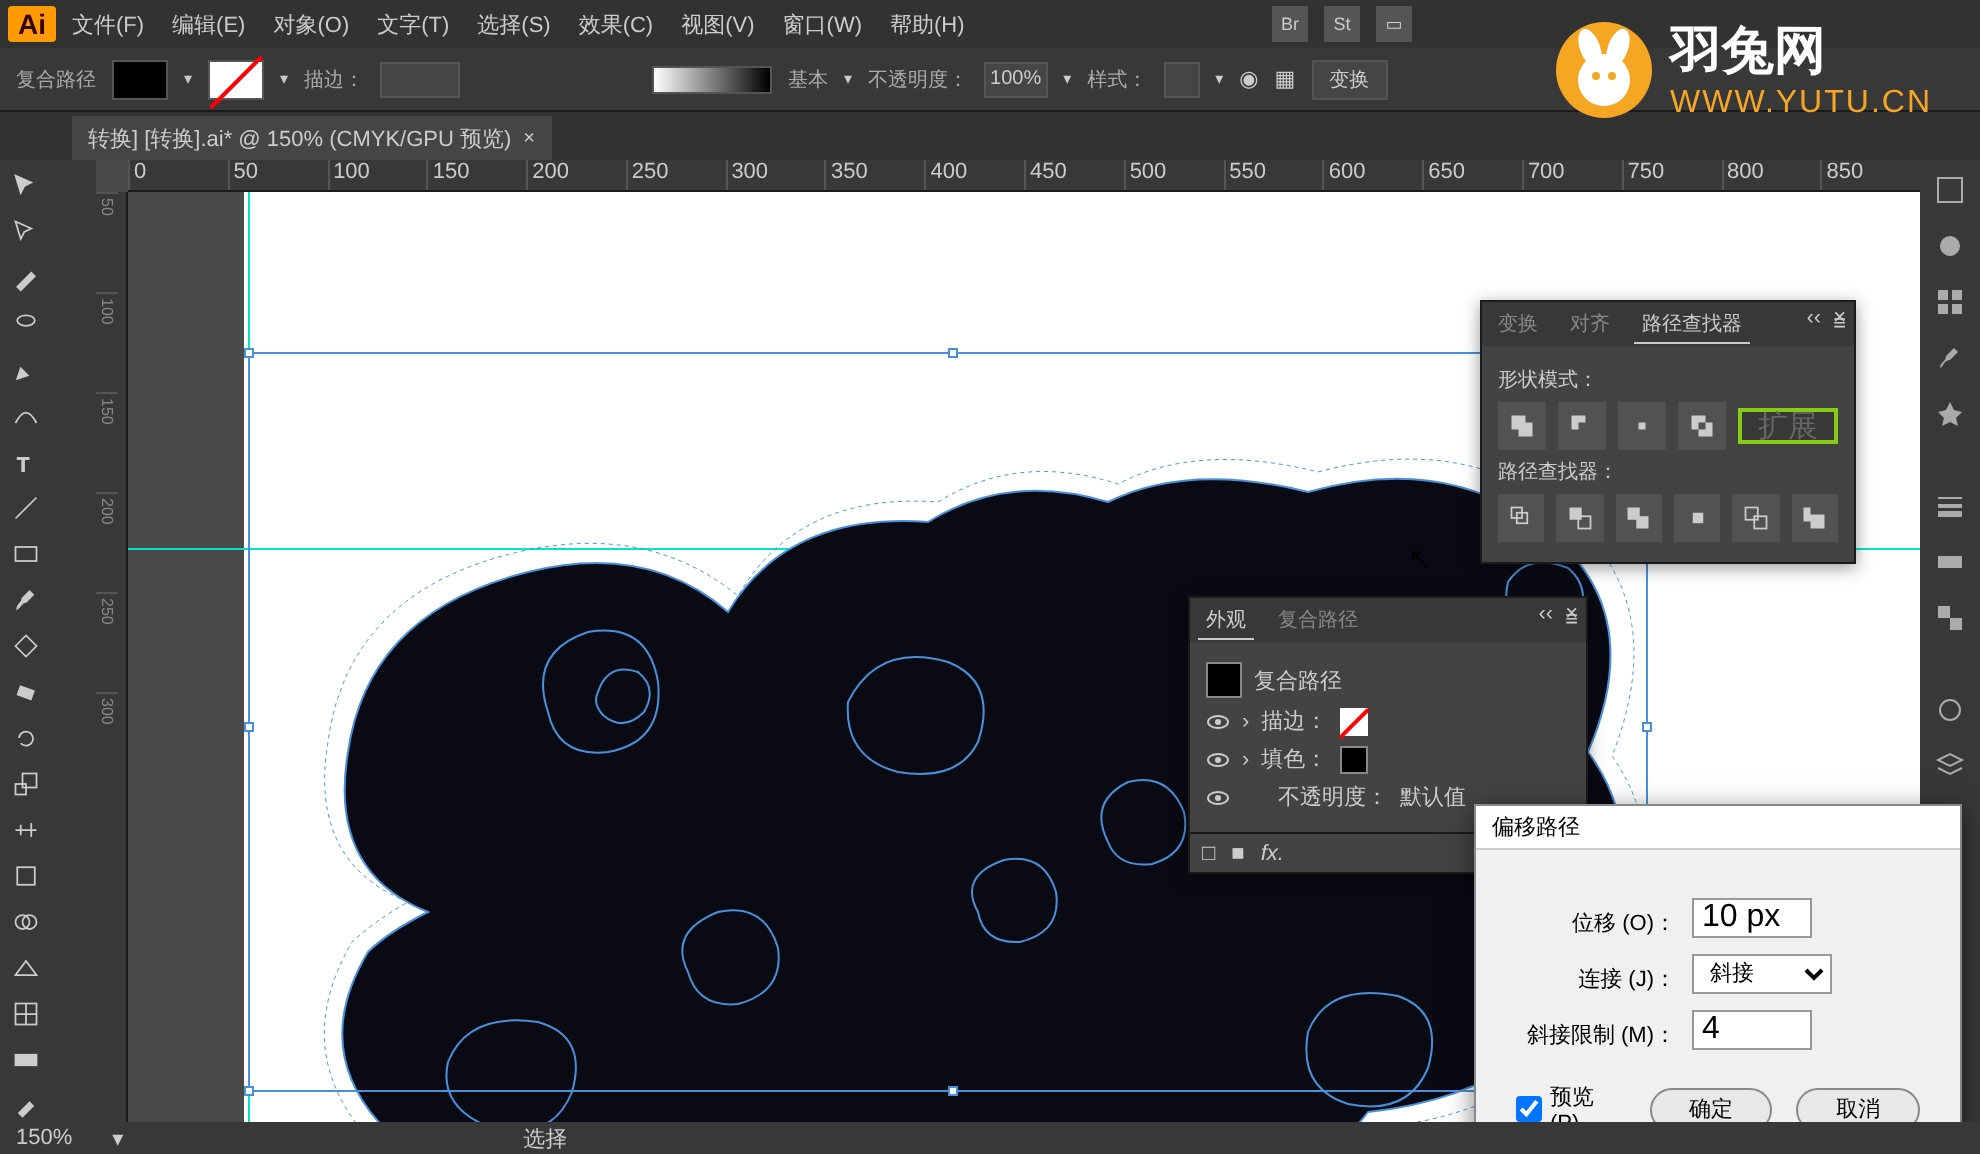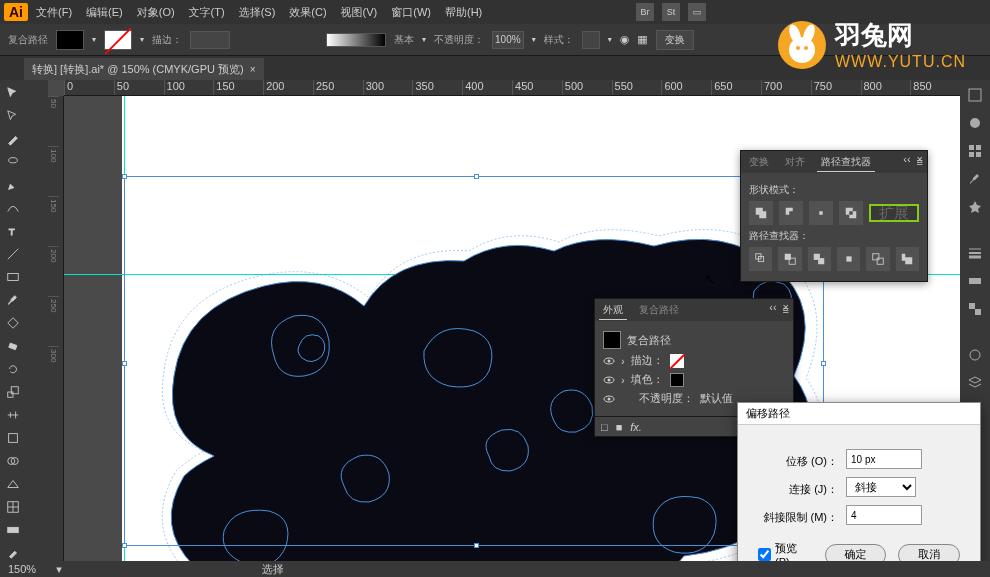--- a/index.html
+++ b/index.html
@@ -11,21 +11,21 @@
 .top-icon{width:18px;height:18px;background:#555;display:flex;align-items:center;justify-content:center;font-size:9px}
 .control-bar{height:32px;background:#383838;display:flex;align-items:center;padding:0 8px;gap:8px;border-bottom:1px solid #1a1a1a}
 .ctrl-label{color:#aaa;font-size:10px}
 .ctrl-swatch{width:28px;height:20px;background:#000;border:1px solid #555}
 .ctrl-swatch.red{position:relative;background:#fff}
 .ctrl-swatch.red::after{content:"";position:absolute;width:140%;height:2px;background:red;top:50%;left:-20%;transform:rotate(-45deg)}
 .ctrl-input{width:40px;height:18px;background:#454545;border:1px solid #555;color:#ccc;padding:0 2px;font-size:10px}
 .ctrl-dropdown{height:18px;background:#454545;border:1px solid #555;padding:0 2px;font-size:10px;display:flex;align-items:center}
 .gradient-bar{width:60px;height:14px;background:linear-gradient(to right,#fff,#000);border:1px solid #555}
 .ctrl-btn{padding:2px 8px;background:#454545;border:1px solid #555;font-size:10px}
-.tab-bar{height:24px;background:#323232;display:flex;align-items:flex-end;padding-left:24px}
+.tab-bar{height:24px;background:#323232;display:flex;align-items:flex-end;padding-left:36px}
 .doc-tab{height:22px;background:#454545;padding:0 8px;display:flex;align-items:center;font-size:10px;gap:6px}
 .tab-close{font-size:10px}
 .main-area{position:absolute;top:80px;left:0;right:0;bottom:16px;display:flex}
 .tools{width:48px;background:#383838;display:flex;flex-wrap:wrap;padding:2px;gap:1px;align-content:flex-start}
 .tool{width:22px;height:22px;display:flex;align-items:center;justify-content:center;cursor:pointer}
 .tool svg{width:14px;height:14px;fill:#ccc;stroke:#ccc}
 .canvas-wrap{flex:1;position:relative;background:#4a4a4a;overflow:hidden}
 .ruler-h{height:16px;background:#383838;border-bottom:1px solid #1a1a1a;position:absolute;top:0;left:16px;right:0;display:flex;font-size:8px;color:#888}
 .ruler-h span{width:50px;border-left:1px solid #555;padding-left:2px}
 .ruler-v{width:16px;background:#383838;border-right:1px solid #1a1a1a;position:absolute;top:16px;left:0;bottom:0}
@@ -51,27 +51,27 @@
 .pf-btn svg{width:14px;height:14px;fill:#ccc}
 .pf-extend{flex:1;height:18px;background:#383838;border:2px solid #84cc16;font-size:15px;display:flex;align-items:center;justify-content:center;color:#666}
 .app-swatch{width:18px;height:18px;background:#000;border:1px solid #888}
 .eye{width:12px;height:12px}
 .dialog{position:absolute;background:#f0f0f0;border:1px solid #888;box-shadow:0 3px 12px rgba(0,0,0,0.5);color:#000}
 .dialog *{color:#000}
 .dialog-title{height:22px;background:#fff;border-bottom:1px solid #ccc;padding:3px 8px;font-size:11px}
 .dialog-body{padding:16px 20px}
 .dlg-row{display:flex;align-items:flex-end;margin:8px 0;gap:8px}
 .dlg-label{width:80px;text-align:right;font-size:11px}
-.dlg-input{width:76px;height:20px;border:1px solid #999;background:#fff;padding:0 4px;font-size:10px}
+.dlg-input{width:60px;height:20px;border:1px solid #999;background:#fff;padding:0 4px;font-size:16px}
 .dlg-select{width:70px;height:20px;border:1px solid #999;background:#fff;font-size:11px;padding:0 4px}
 .dlg-buttons{display:flex;gap:12px;align-items:center;margin-top:16px}
 .dlg-btn{width:64px;height:22px;border:1px solid #888;background:#e8e8e8;border-radius:11px;font-size:11px}
 .dlg-check{display:flex;align-items:center;gap:4px;font-size:11px}
 .status-bar{position:absolute;bottom:0;left:0;right:0;height:16px;background:#383838;display:flex;align-items:center;padding:0 8px;font-size:10px;color:#888;gap:20px}
-.logo-yutu{position:absolute;top:18px;right:24px;display:flex;align-items:center;gap:8px}
+.logo-yutu{position:absolute;top:8px;right:24px;display:flex;align-items:center;gap:8px}
 .logo-yutu-icon{width:50px;height:50px}
 .logo-yutu-text{display:flex;flex-direction:column}
 .logo-yutu-main{font-size:26px;font-weight:bold;color:#fff}
 .logo-yutu-sub{font-size:16px;color:#f5a623;letter-spacing:1px}
 .panel-ctrl{position:absolute;top:2px;right:4px;display:flex;gap:6px;font-size:9px;color:#888}
 </style>
 </head>
 <body>
 
 <div class="top-bar">

